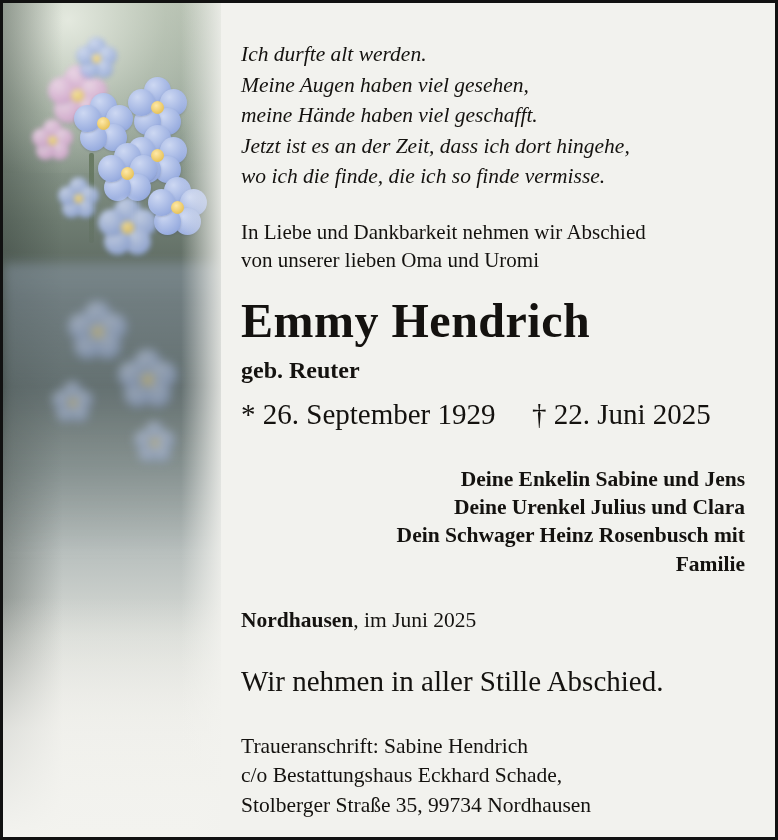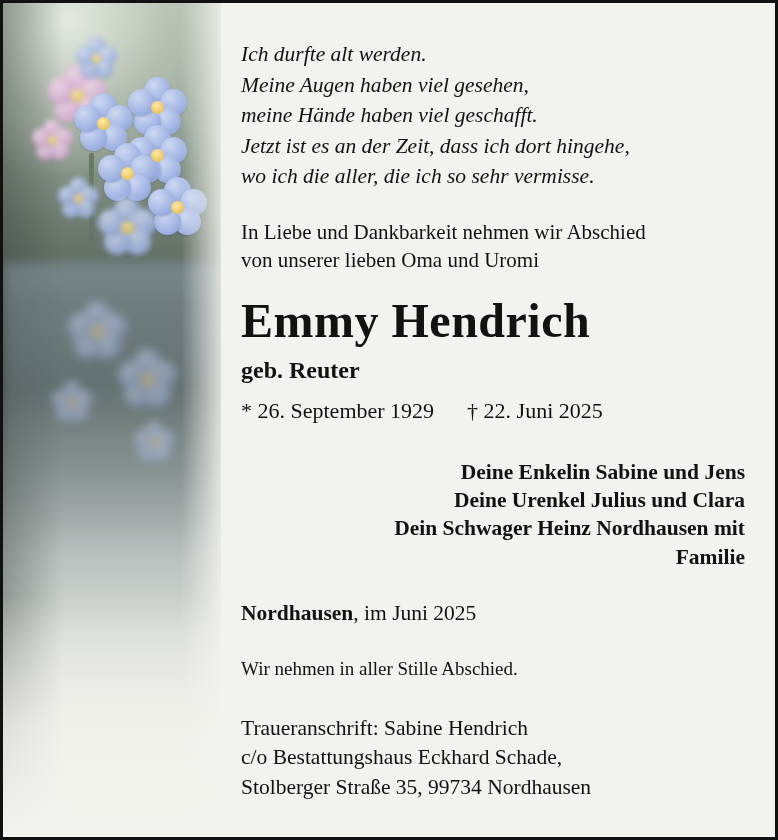--- a/index.html
+++ b/index.html
@@ -152,38 +152,38 @@
     letter-spacing: 0.5px;
     line-height: 1.05;
     margin: 0 0 10px 0;
   }
   .maiden {
     font-size: 24px;
     font-weight: bold;
     margin: 0 0 14px 0;
   }
   .dates {
-    font-size: 22px;
+    font-size: 29px;
     margin: 0 0 34px 0;
   }
   .dates .sep { display: inline-block; width: 22px; }
   .family {
     font-size: 21.5px;
     font-weight: bold;
     line-height: 1.32;
     margin: 0 0 30px 0;
     text-align: right;
   }
   .place {
     font-size: 21.5px;
     margin: 0 0 32px 0;
   }
   .place b { font-weight: bold; }
   .quiet {
-    font-size: 19px;
+    font-size: 29px;
     margin: 0 0 34px 0;
   }
   .address {
     font-size: 21.5px;
     line-height: 1.36;
     margin: 0;
   }
   .address div { white-space: nowrap; }
 </style>
 </head>
@@ -346,41 +346,41 @@
     <div class="fade-right"></div>
   </div>
 
   <div class="text-panel">
 
     <div class="poem">
       <div>Ich durfte alt werden.</div>
       <div>Meine Augen haben viel gesehen,</div>
       <div>meine Hände haben viel geschafft.</div>
       <div>Jetzt ist es an der Zeit, dass ich dort hingehe,</div>
-      <div>wo ich die aller, die ich so sehr vermisse.</div>
+      <div>wo ich die finde, die ich so finde vermisse.</div>
     </div>
 
     <div class="intro">
       <div>In Liebe und Dankbarkeit nehmen wir Abschied</div>
       <div>von unserer lieben Oma und Uromi</div>
     </div>
 
     <div class="name">Emmy Hendrich</div>
     <div class="maiden">geb. Reuter</div>
 
     <div class="dates">
       <span>* 26. September 1929</span>
       <span class="sep"></span>
       <span>† 22. Juni 2025</span>
     </div>
 
     <div class="family">
       <div>Deine Enkelin Sabine und Jens</div>
       <div>Deine Urenkel Julius und Clara</div>
-      <div>Dein Schwager Heinz Nordhausen mit</div>
+      <div>Dein Schwager Heinz Rosenbusch mit</div>
       <div>Familie</div>
     </div>
 
     <div class="place"><b>Nordhausen</b><span>, im Juni 2025</span></div>
 
     <div class="quiet">Wir nehmen in aller Stille Abschied.</div>
 
     <div class="address">
       <div>Traueranschrift: Sabine Hendrich</div>
       <div>c/o Bestattungshaus Eckhard Schade,</div>

